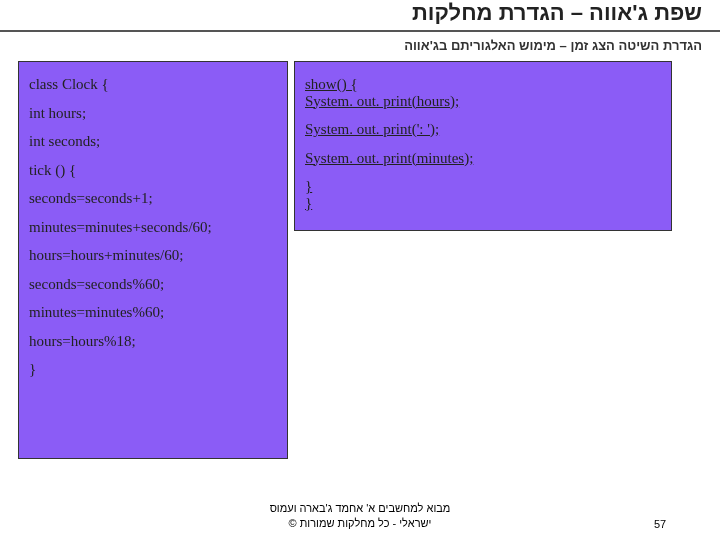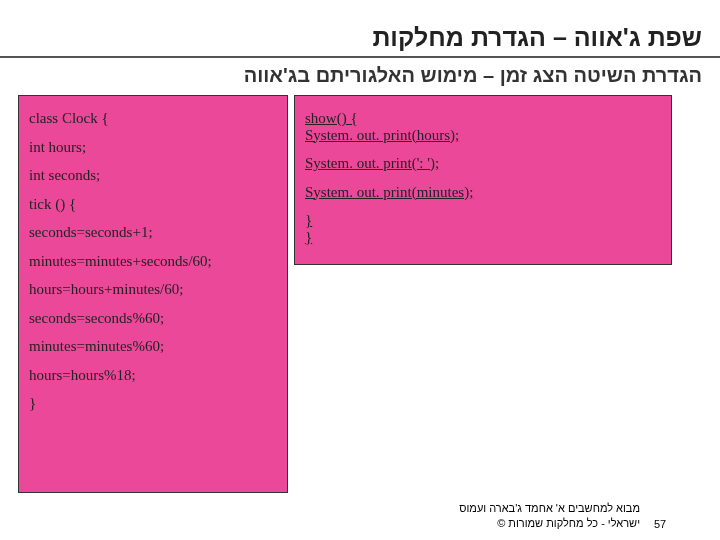--- a/index.html
+++ b/index.html
@@ -6,43 +6,43 @@
   body {
     width: 720px;
     height: 540px;
     background: #fff;
     font-family: Arial, "Arial Hebrew", sans-serif;
     position: relative;
     overflow: hidden;
   }
   .title {
     text-align: right;
-    font-size: 25px;
+    font-size: 22px;
     font-weight: bold;
     color: #222;
-    padding: 23px 18px 4px 18px;
+    padding: 0 18px 4px 18px;
     border-bottom: 2px solid #555;
     direction: rtl;
   }
   .subtitle {
     text-align: right;
-    font-size: 20px;
+    font-size: 13px;
     font-weight: bold;
     color: #333;
     padding: 6px 18px 8px 18px;
     direction: rtl;
   }
   .content {
     display: flex;
     gap: 6px;
     padding: 0 18px;
   }
   .codebox {
     border: 1px solid #333;
-    background: #ec4899;
+    background: #8b5cf6;
     padding: 8px 10px;
     font-family: "Times New Roman", serif;
     font-size: 15px;
     color: #222;
     line-height: 1.9;
   }
   .codebox.left {
     width: 270px;
     height: 398px;
   }
@@ -57,20 +57,21 @@
     left: 0;
     width: 100%;
     display: flex;
     justify-content: space-between;
     align-items: flex-end;
     padding: 0 40px;
     font-size: 11px;
     color: #000;
   }
   .footer .credit {
+    text-align: center;
     direction: rtl;
     flex: 1;
     line-height: 1.3;
   }
   .footer .pageno {
     width: 40px;
     text-align: center;
   }
   .footer .spacer { width: 40px; }
 </style>

